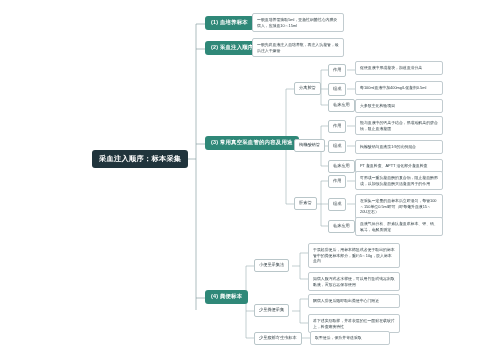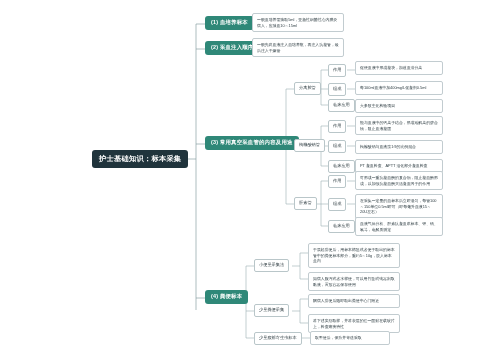--- a/index.html
+++ b/index.html
@@ -131,21 +131,21 @@
 
       <path d="M292,311 H300"></path>
       <path d="M300,299 V323"></path>
       <path d="M300,299 H308"></path>
       <path d="M300,323 H308"></path>
 
       <path d="M302,338 H310"></path>
     </g>
   </svg>
 
-  <div class="node root" style="left:92px; top:150px;">护士基础知识：标本采集</div>
+  <div class="node root" style="left:92px; top:150px;">采血注入顺序：标本采集</div>
 
   <div class="node l1" style="left:205px; top:16px;">(1) 血培养标本</div>
   <div class="leaf" style="position:absolute; left:252px; top:13px; width:92px;">一般血培养需抽取5ml，亚急性细菌性心内膜炎病人，应抽血10～15ml</div>
 
   <div class="node l1" style="left:205px; top:41px;">(2) 采血注入顺序</div>
   <div class="leaf" style="position:absolute; left:252px; top:38px; width:92px;">一般先将血液注入血培养瓶，再注入抗凝管，最后注入干燥管</div>
 
   <div class="node l1" style="left:205px; top:136px;">(3) 常用真空采血管的内容及用途</div>
 
   <div class="node l2" style="left:294px; top:82px;">分离胶管</div>

